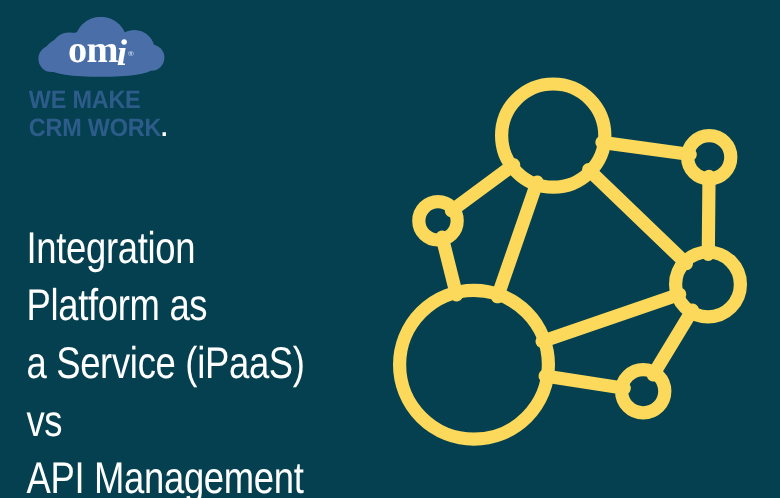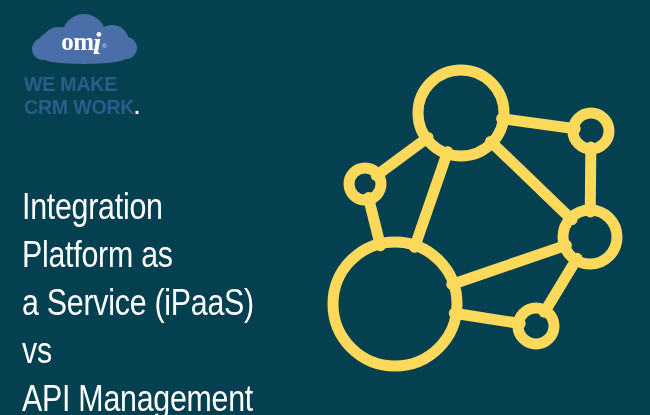--- a/index.html
+++ b/index.html
@@ -43,21 +43,21 @@
     width: 124px;
     height: 52px;
     display: flex;
     align-items: center;
     justify-content: center;
     pointer-events: none;
   }
   .wm-om {
     font-family: "Liberation Serif", serif;
     font-weight: bold;
-    font-size: 25px;
+    font-size: 32px;
     color: #ffffff;
     letter-spacing: -0.5px;
     line-height: 1;
     position: relative;
     top: 1px;
   }
   .wm-i {
     font-family: "Liberation Serif", serif;
     font-style: italic;
     font-weight: bold;

